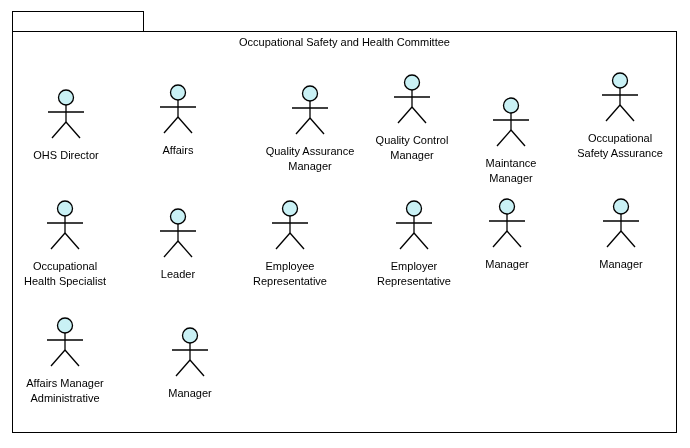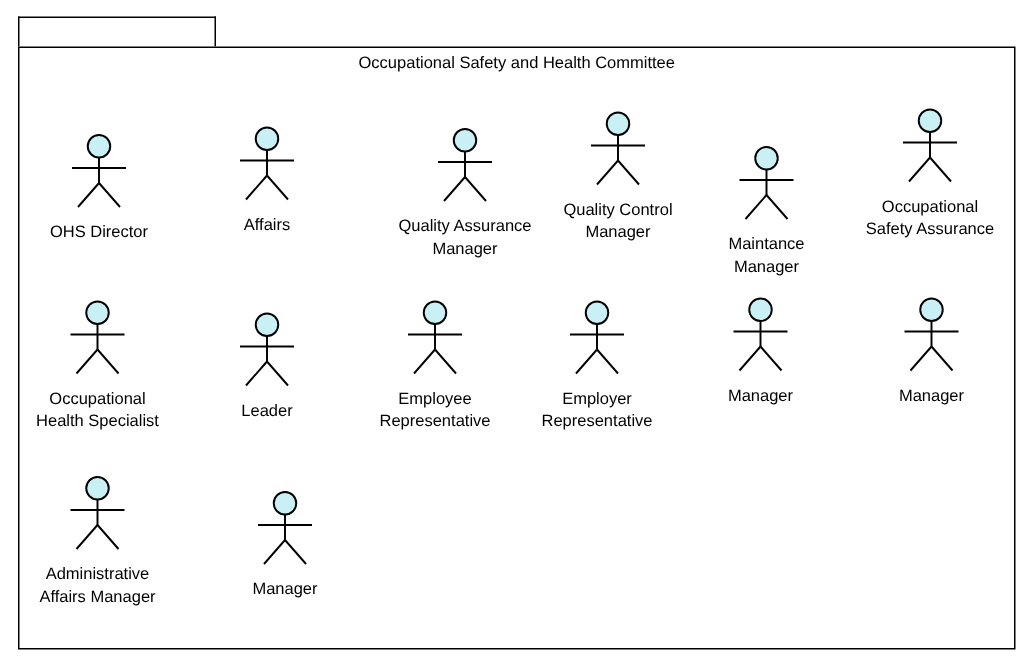--- a/index.html
+++ b/index.html
@@ -202,21 +202,21 @@
       <line x1="2" y1="23" x2="38" y2="23"></line>
       <line x1="20" y1="33" x2="6" y2="49"></line>
       <line x1="20" y1="33" x2="34" y2="49"></line>
     </svg>
     <div class="actor-label">
           <div>Employee</div>
           <div>Representative</div>
         </div>
   </div>
 
-  <div class="actor" style="left: 333px; top: 200px;">
+  <div class="actor" style="left: 349px; top: 200px;">
     <svg class="actor-figure" width="40" height="52" viewBox="0 0 40 52" aria-hidden="true">
       <circle class="actor-head" cx="20" cy="8.5" r="7.5"></circle>
       <line x1="20" y1="16" x2="20" y2="33"></line>
       <line x1="2" y1="23" x2="38" y2="23"></line>
       <line x1="20" y1="33" x2="6" y2="49"></line>
       <line x1="20" y1="33" x2="34" y2="49"></line>
     </svg>
     <div class="actor-label">
           <div>Employer</div>
           <div>Representative</div>
@@ -251,22 +251,22 @@
 
   <div class="actor" style="left: 0px; top: 317px;">
     <svg class="actor-figure" width="40" height="52" viewBox="0 0 40 52" aria-hidden="true">
       <circle class="actor-head" cx="20" cy="8.5" r="7.5"></circle>
       <line x1="20" y1="16" x2="20" y2="33"></line>
       <line x1="2" y1="23" x2="38" y2="23"></line>
       <line x1="20" y1="33" x2="6" y2="49"></line>
       <line x1="20" y1="33" x2="34" y2="49"></line>
     </svg>
     <div class="actor-label">
+          <div>Affairs Manager</div>
           <div>Administrative</div>
-          <div>Affairs Manager</div>
         </div>
   </div>
 
   <div class="actor" style="left: 125px; top: 327px;">
     <svg class="actor-figure" width="40" height="52" viewBox="0 0 40 52" aria-hidden="true">
       <circle class="actor-head" cx="20" cy="8.5" r="7.5"></circle>
       <line x1="20" y1="16" x2="20" y2="33"></line>
       <line x1="2" y1="23" x2="38" y2="23"></line>
       <line x1="20" y1="33" x2="6" y2="49"></line>
       <line x1="20" y1="33" x2="34" y2="49"></line>

